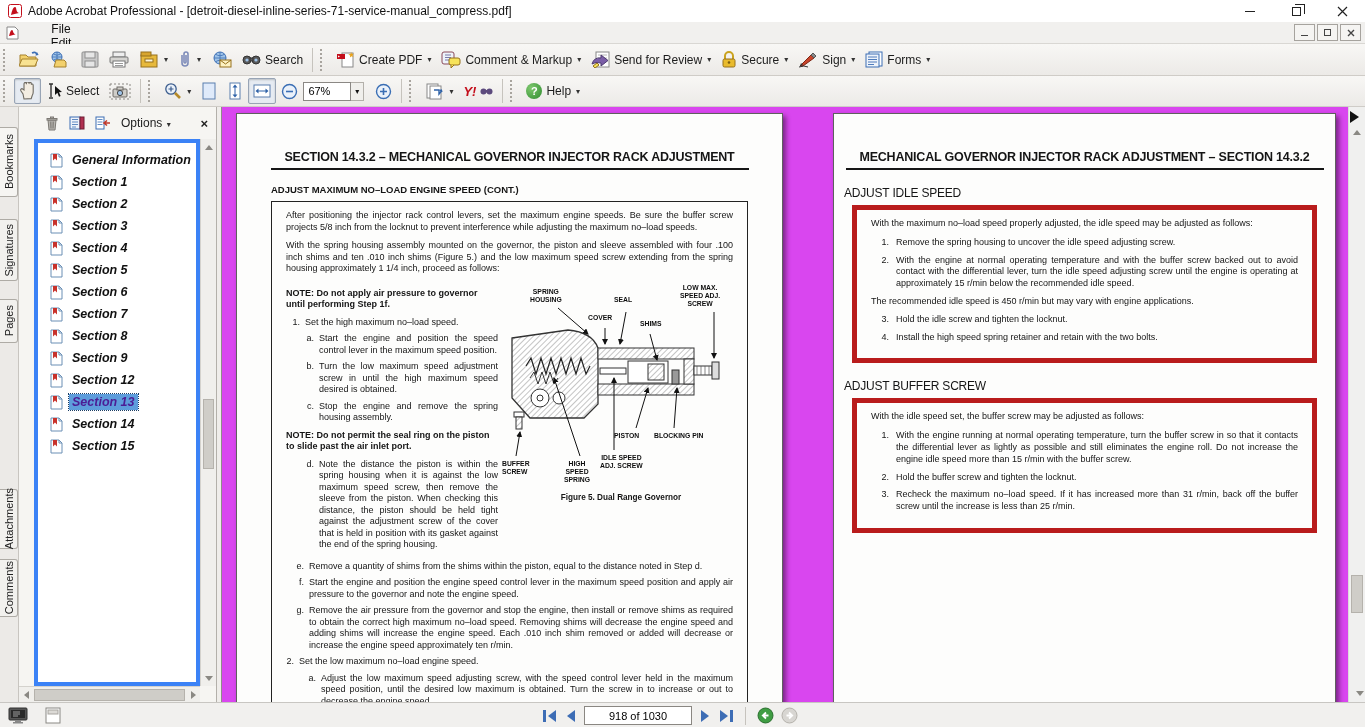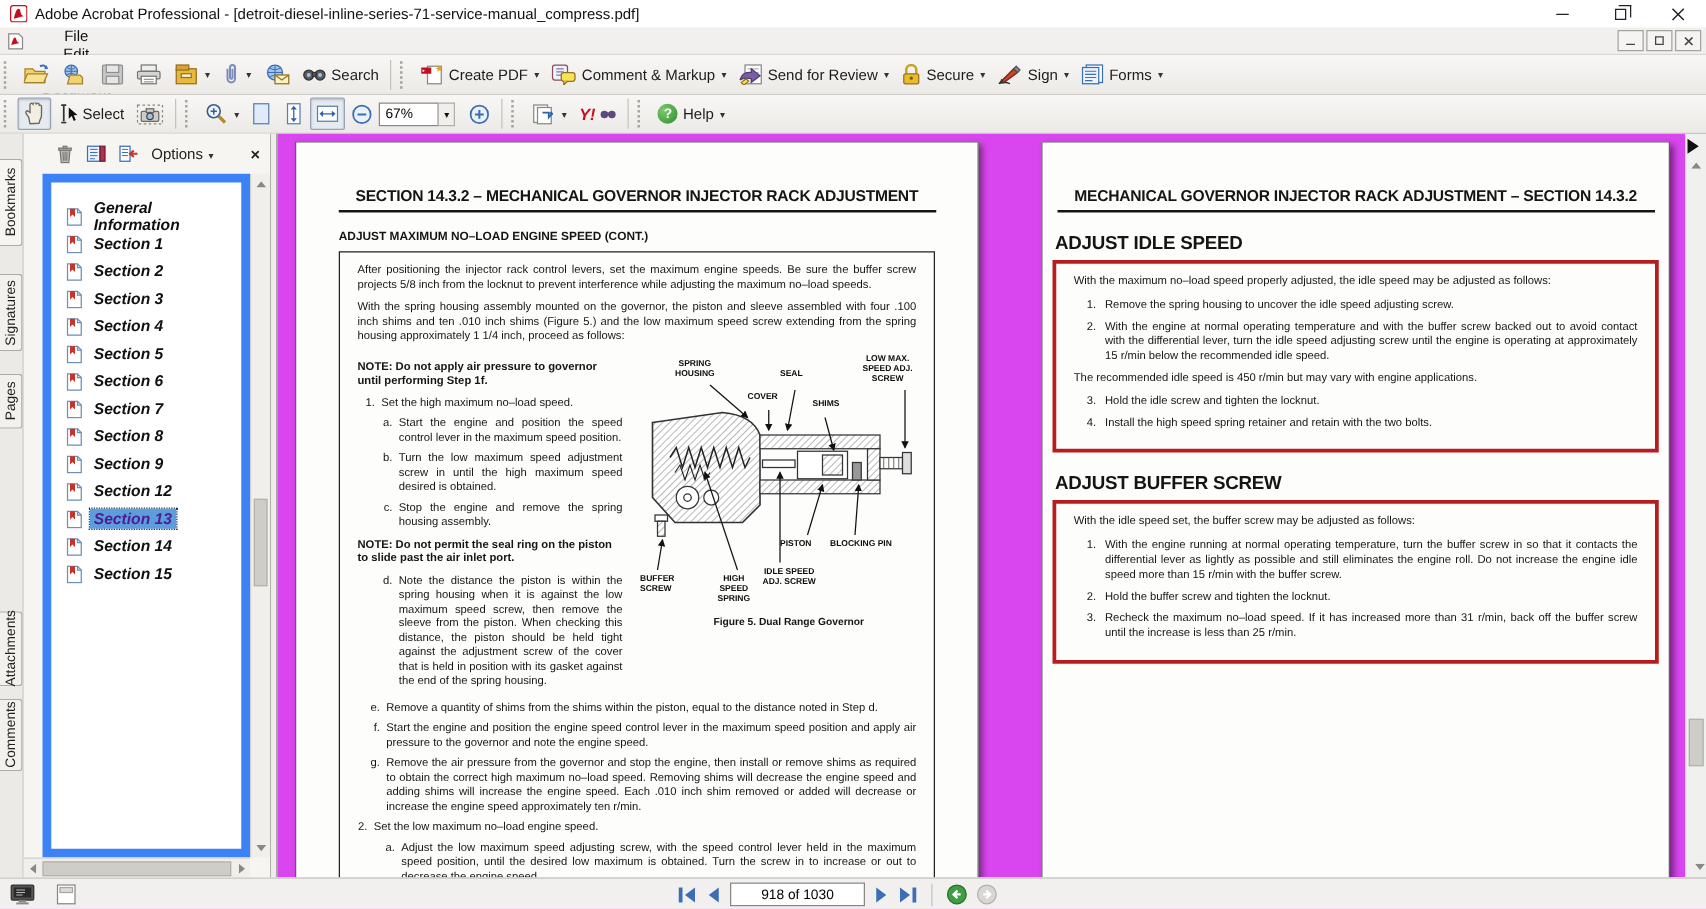--- a/index.html
+++ b/index.html
@@ -40,21 +40,21 @@
 .vtab{position:absolute;left:0;width:18px;background:#f2f1ee;border:1px solid #aeaba5;border-left:none;border-radius:0 3px 3px 0;display:flex;align-items:center;justify-content:center;font-size:11px;color:#222;}
 .vtab span{transform:rotate(180deg);writing-mode:vertical-rl;white-space:nowrap;}
 .vtab:nth-of-type(1){top:20px;height:70px;background:#f6f5f2;}
 .vtab:nth-of-type(2){top:112px;height:62px;}
 .vtab:nth-of-type(3){top:192px;height:44px;}
 .vtab:nth-of-type(4){top:382px;height:60px;}
 .vtab:nth-of-type(5){top:452px;height:58px;}
 .sidepanel{position:absolute;left:19px;top:0;bottom:0;width:198px;background:#f6f5f2;border-right:1px solid #b3b0aa;}
 .panel-toolbar{height:32px;display:flex;align-items:center;gap:10px;padding:0 8px 0 26px;font-size:12px;color:#222;}
 .panel-close{margin-left:auto;font-size:13px;font-weight:bold;color:#222;}
-.panel-body{position:absolute;left:15px;right:16px;top:32px;bottom:16px;background:#fff;border:7px solid #3b82f6;overflow:hidden;padding-top:16px;}
+.panel-body{position:absolute;left:15px;right:16px;top:32px;bottom:16px;background:#fff;border:4px solid #3b82f6;overflow:hidden;padding-top:6px;}
 .bookmark-item{display:flex;align-items:center;gap:6px;height:22px;padding-left:12px;font-size:12.5px;font-weight:bold;font-style:italic;color:#101010;}
 .bookmark-item .bl{padding:1px 3px;}
 .bookmark-item.selected .bl{background:#5e9ddc;outline:1px dotted #1a3c63;color:#4c1d95;}
 .panel-vscroll{position:absolute;right:0;top:32px;bottom:16px;width:16px;background:#f0efec;border-left:1px solid #d4d2cd;}
 .panel-hscroll{position:absolute;left:0;right:16px;bottom:0;height:16px;background:#f0efec;border-top:1px solid #d4d2cd;display:flex;align-items:center;}
 .scr-arrow{width:14px;height:14px;display:flex;align-items:center;justify-content:center;color:#8a8883;font-size:9px;}
 .vthumb{position:absolute;left:2px;right:2px;background:#cfcdc8;border:1px solid #b5b2ac;}
 .hthumb{height:12px;background:#cfcdc8;border:1px solid #b5b2ac;flex:1;margin:0 1px;}
 .splitter{position:absolute;left:217px;width:5px;top:0;bottom:0;background:#efedea;border-right:1px solid #8f8d88;}
 .docarea{position:absolute;left:222px;right:0;top:0;bottom:0;background:#d946ef;overflow:hidden;}
@@ -79,28 +79,28 @@
 .st{display:flex;gap:5px;margin:5px 0;}
 .st .n{flex:none;text-align:right;width:14px;}
 .st .t{flex:1;}
 .st.sub{margin-left:18px;}
 .st.sub .n{width:10px;}
 .st.wide{margin-left:6px;}
 .st.wide .n{width:12px;}
 .st.wide2{margin-left:20px;}
 .st.wide2 .n{width:10px;}
 
-.sec-h{font-weight:bold;font-size:15px;margin:16px 0 5px 10px;letter-spacing:-0.2px;}
-.p-box2{margin:0 8px;border:3px solid #b91c1c;padding:8px 14px 9px;font-size:9px;line-height:11.8px;text-align:justify;}
+.sec-h{font-weight:normal;font-size:12px;margin:16px 0 5px 10px;letter-spacing:-0.2px;}
+.p-box2{margin:0 18px;border:5px solid #b91c1c;padding:8px 14px 9px;font-size:9px;line-height:11.8px;text-align:justify;}
 .p-box2 p{margin-bottom:7px;}
 .p-box2 .st{margin:6px 0;}
 .p-box2 .st .n{width:18px;}
 .p-box2 .st .t{margin-left:2px;}
 
-.fig{position:absolute;left:14px;top:0;width:238px;height:232px;}
+.fig{position:absolute;left:4px;top:0;width:238px;height:232px;}
 .fig svg{position:absolute;left:0;top:0;}
 .fl{position:absolute;font-size:6.8px;font-weight:bold;white-space:pre-line;line-height:8px;text-align:center;color:#0d0d0d;}
 .fl:nth-of-type(1){left:28px;top:6px;}
 .fl:nth-of-type(2){left:112px;top:14px;}
 .fl:nth-of-type(3){left:86px;top:32px;}
 .fl:nth-of-type(4){left:138px;top:38px;}
 .fl:nth-of-type(5){left:178px;top:2px;}
 .fl:nth-of-type(6){left:112px;top:150px;}
 .fl:nth-of-type(7){left:152px;top:150px;}
 .fl:nth-of-type(8){left:0px;top:178px;text-align:left;}

